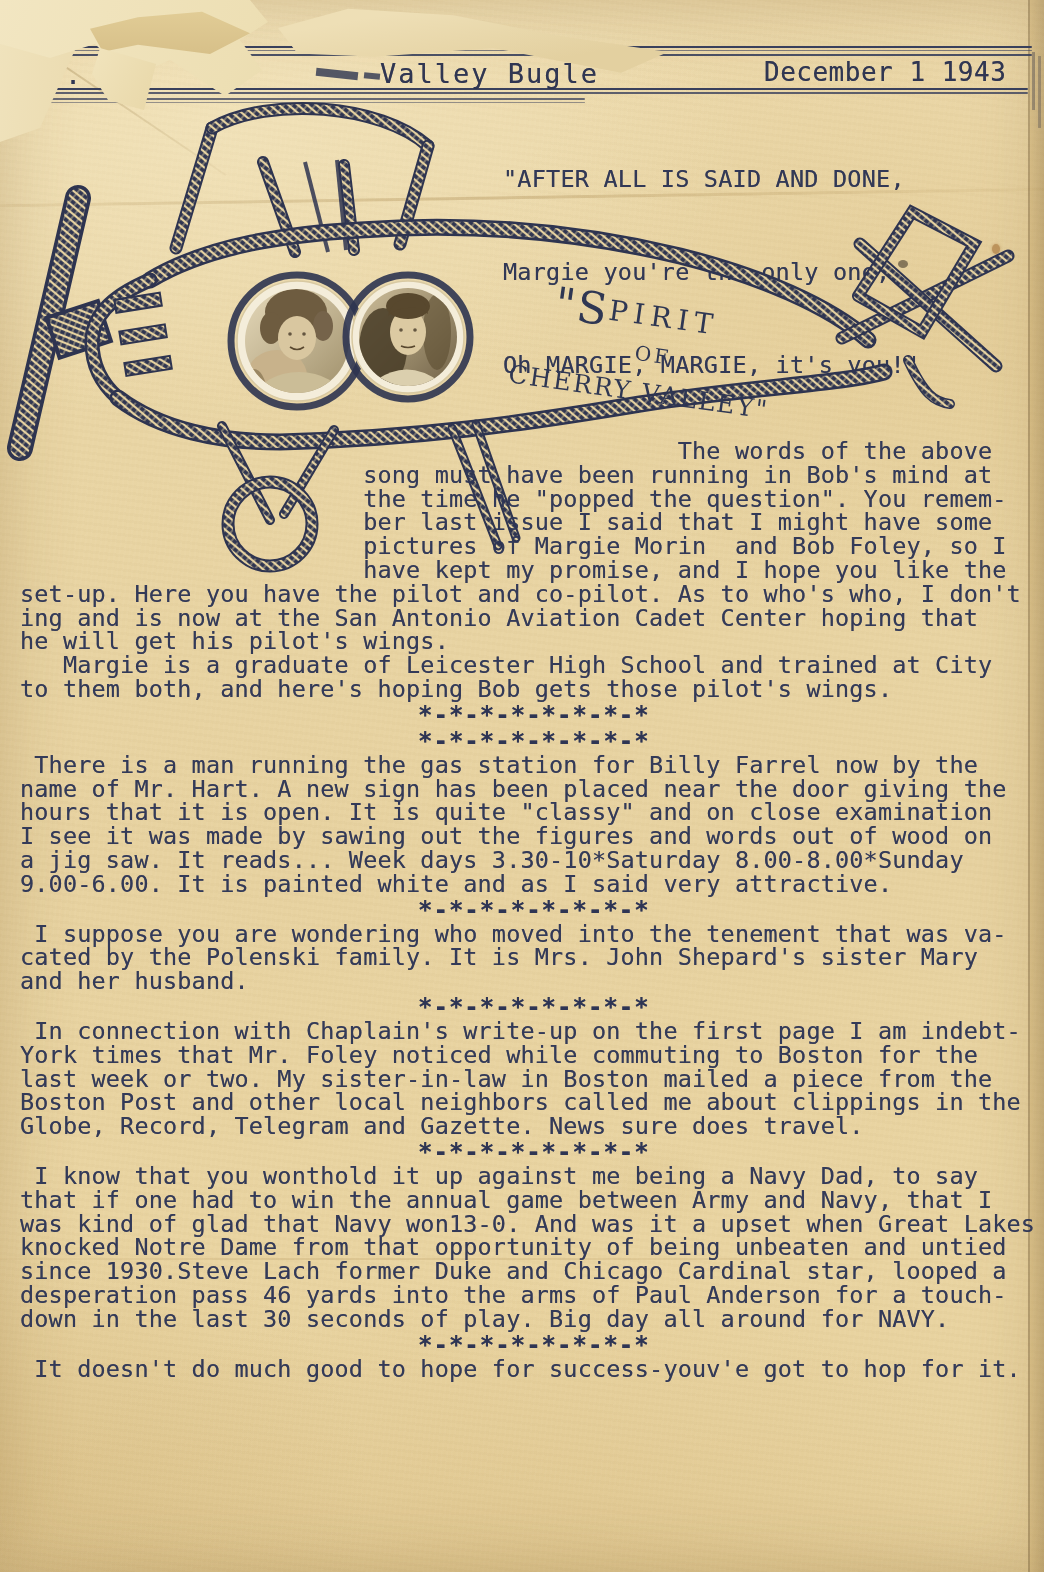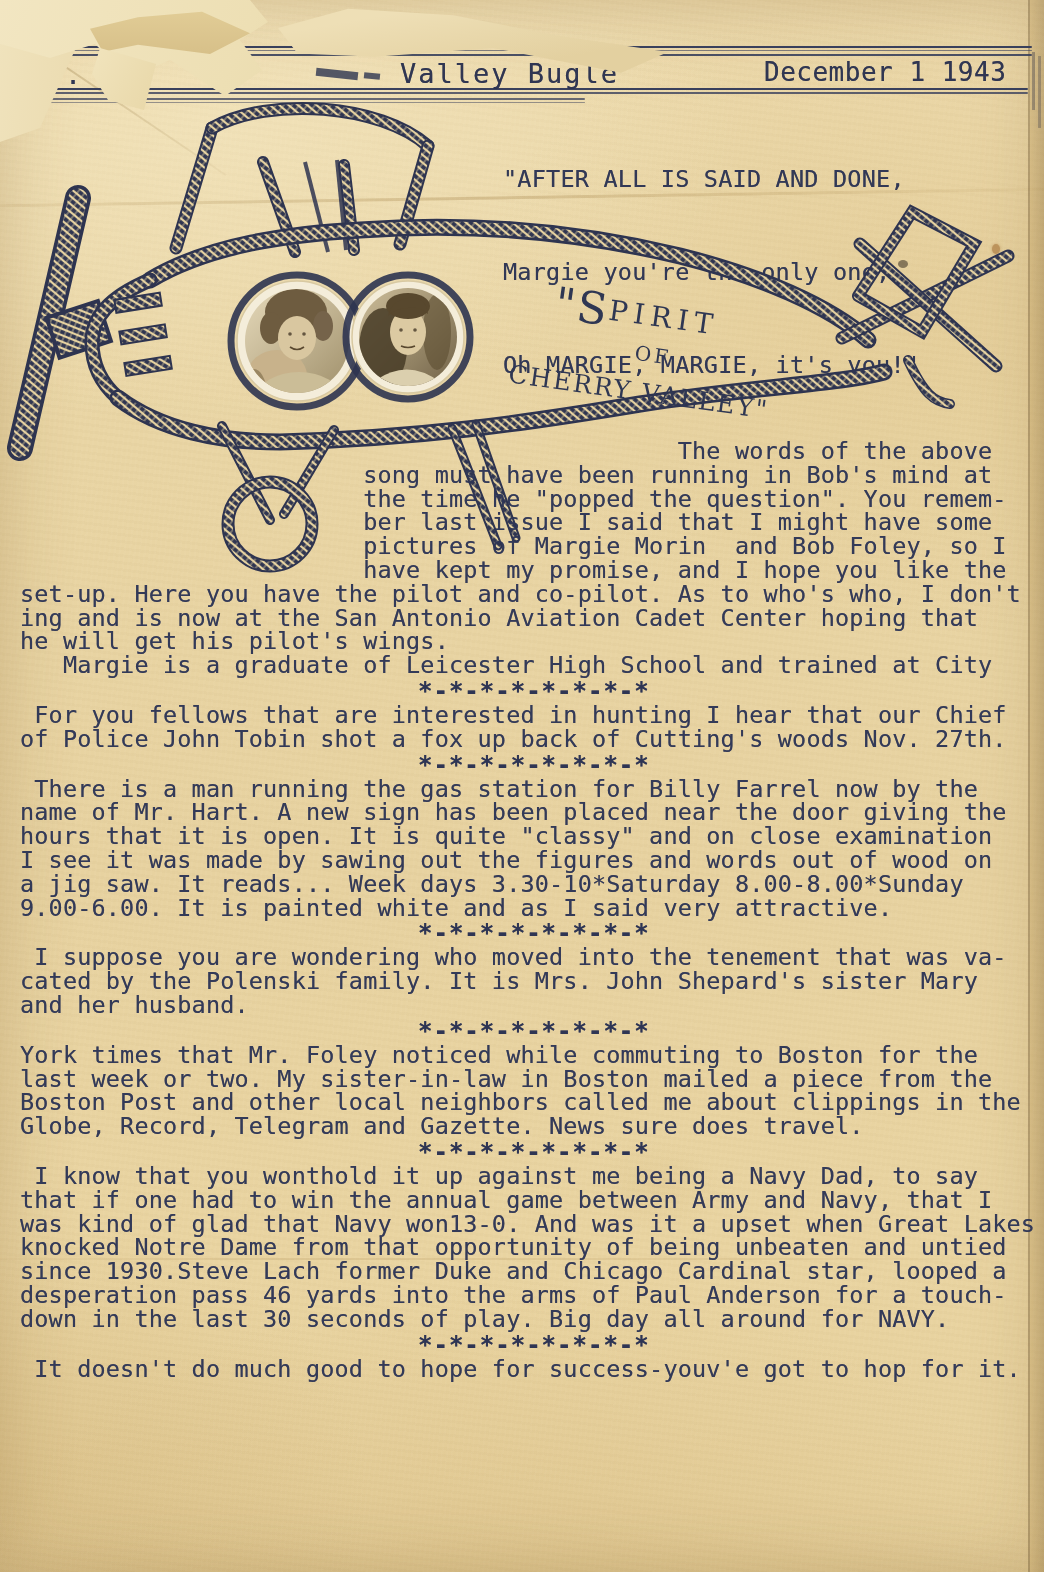--- a/index.html
+++ b/index.html
@@ -86,21 +86,21 @@
   <div class="rule" style="left:70px;top:54px;width:962px;height:2px;opacity:.9;"></div>
   <div class="rule" style="left:0;top:42px;width:14px;height:2px;"></div>
   <div class="rule" style="left:0;top:88px;width:1028px;height:2px;"></div>
   <div class="rule" style="left:0;top:92px;width:1028px;height:2px;opacity:.8;"></div>
   <div class="rule" style="left:0;top:98px;width:585px;height:2px;opacity:.75;"></div>
   <div class="rule" style="left:0;top:102px;width:585px;height:1px;opacity:.5;"></div>
   <div class="abs edge-tick" style="left:1032px;top:52px;height:58px;"></div>
   <div class="abs edge-tick" style="left:1038px;top:56px;height:72px;opacity:.7;"></div>
 
   <div class="hdr-text" style="left:26px;top:60px;letter-spacing:4px;">No. 23</div>
-  <div class="hdr-text" style="left:400px;top:58px;font-size:27px;">Valley Bugle</div>
+  <div class="hdr-text" style="left:380px;top:58px;font-size:27px;">Valley Bugle</div>
   <div class="hdr-text" style="left:764px;top:57px;letter-spacing:.5px;">December 1 1943</div>
 
   <div class="abs tear tear3"></div>
   <div class="abs tear tear1"></div>
   <div class="abs tear tear2"></div>
   <div class="abs tear tear4"></div>
   <div class="abs tear tear-chip"></div>
   <div class="abs tear-mark" style="left:316px;top:70px;width:42px;height:8px;"></div>
   <div class="abs tear-mark" style="left:364px;top:73px;width:16px;height:6px;"></div>
 
@@ -245,27 +245,24 @@
         <div class="line">                                              The words of the above</div>
         <div class="line">                        song must have been running in Bob's mind at</div>
         <div class="line">                        the time he "popped the question". You remem-</div>
         <div class="line">                        ber last issue I said that I might have some</div>
         <div class="line">                        pictures of Margie Morin  and Bob Foley, so I</div>
         <div class="line">                        have kept my promise, and I hope you like the</div>
         <div class="line">set-up. Here you have the pilot and co-pilot. As to who's who, I don't</div>
         <div class="line">ing and is now at the San Antonio Aviation Cadet Center hoping that</div>
         <div class="line">he will get his pilot's wings.</div>
         <div class="line">   Margie is a graduate of Leicester High School and trained at City</div>
-      </div>
-      <div class="block separator">
-        <div class="line">*-*-*-*-*-*-*-*</div>
-      </div>
-      <div class="block">
-        <div class="line"> For you fellows that are interested in hunting I hear that our Chief</div>
-        <div class="line">of Police John Tobin shot a fox up back of Cutting's woods Nov. 27th.</div>
+        <div class="line">to them both, and here's hoping Bob gets those pilot's wings.</div>
+      </div>
+      <div class="block separator">
+        <div class="line">*-*-*-*-*-*-*-*</div>
       </div>
       <div class="block separator">
         <div class="line">*-*-*-*-*-*-*-*</div>
       </div>
       <div class="block">
         <div class="line"> There is a man running the gas station for Billy Farrel now by the</div>
         <div class="line">name of Mr. Hart. A new sign has been placed near the door giving the</div>
         <div class="line">hours that it is open. It is quite "classy" and on close examination</div>
         <div class="line">I see it was made by sawing out the figures and words out of wood on</div>
         <div class="line">a jig saw. It reads... Week days 3.30-10*Saturday 8.00-8.00*Sunday</div>
@@ -276,20 +273,21 @@
       </div>
       <div class="block">
         <div class="line"> I suppose you are wondering who moved into the tenement that was va-</div>
         <div class="line">cated by the Polenski family. It is Mrs. John Shepard's sister Mary</div>
         <div class="line">and her husband.</div>
       </div>
       <div class="block separator">
         <div class="line">*-*-*-*-*-*-*-*</div>
       </div>
       <div class="block">
+        <div class="line"> In connection with Chaplain's write-up on the first page I am indebt-</div>
         <div class="line">York times that Mr. Foley noticed while commuting to Boston for the</div>
         <div class="line">last week or two. My sister-in-law in Boston mailed a piece from the</div>
         <div class="line">Boston Post and other local neighbors called me about clippings in the</div>
         <div class="line">Globe, Record, Telegram and Gazette. News sure does travel.</div>
       </div>
       <div class="block separator">
         <div class="line">*-*-*-*-*-*-*-*</div>
       </div>
       <div class="block">
         <div class="line"> I know that you wonthold it up against me being a Navy Dad, to say</div>

